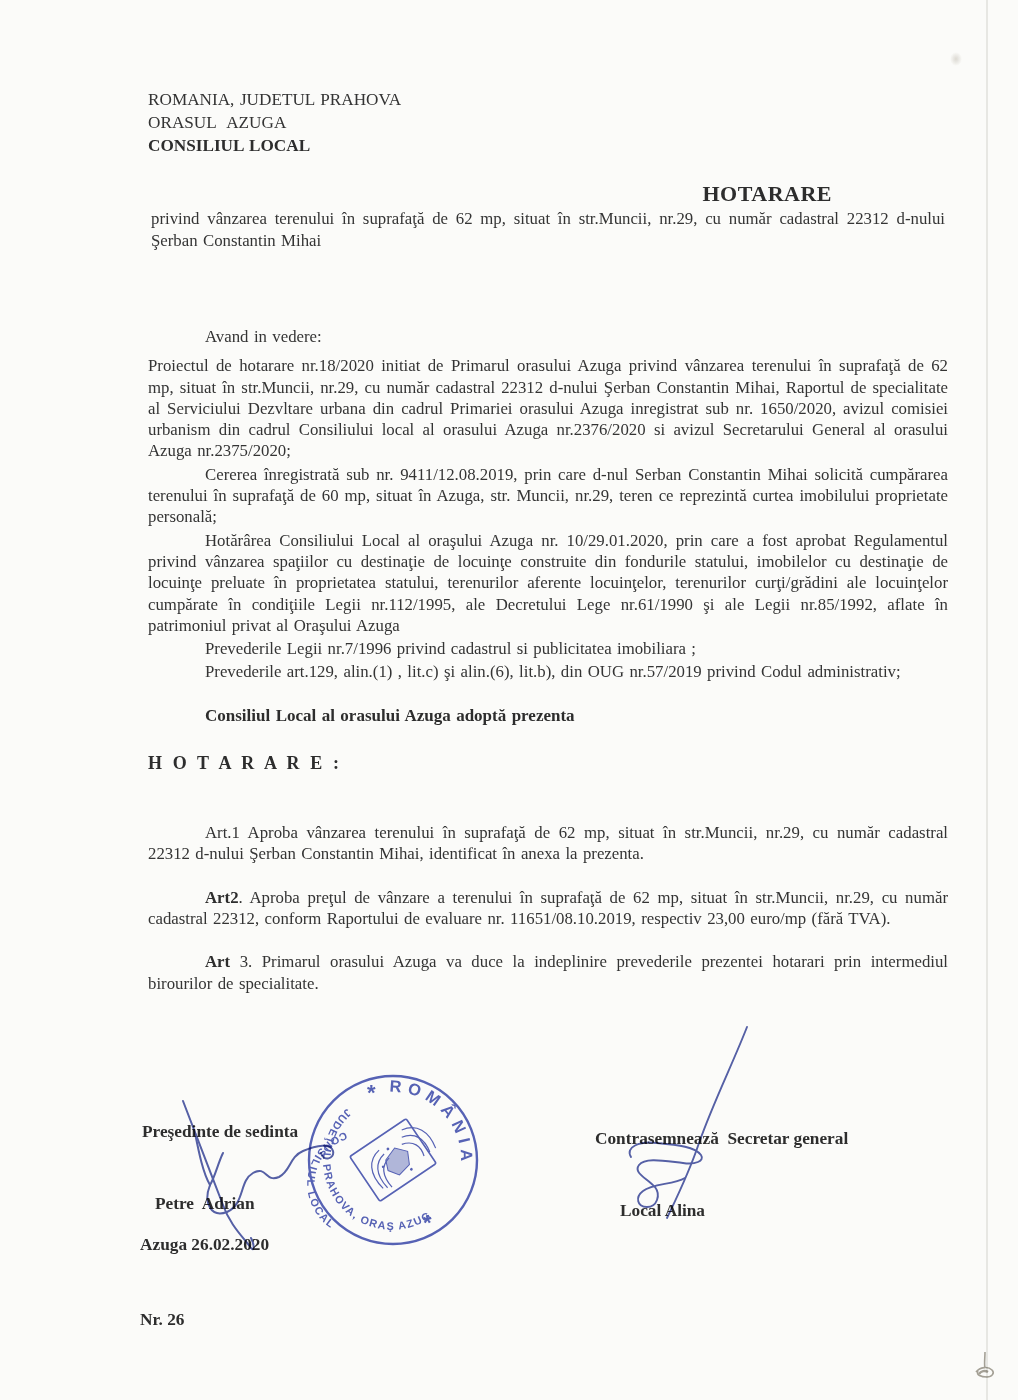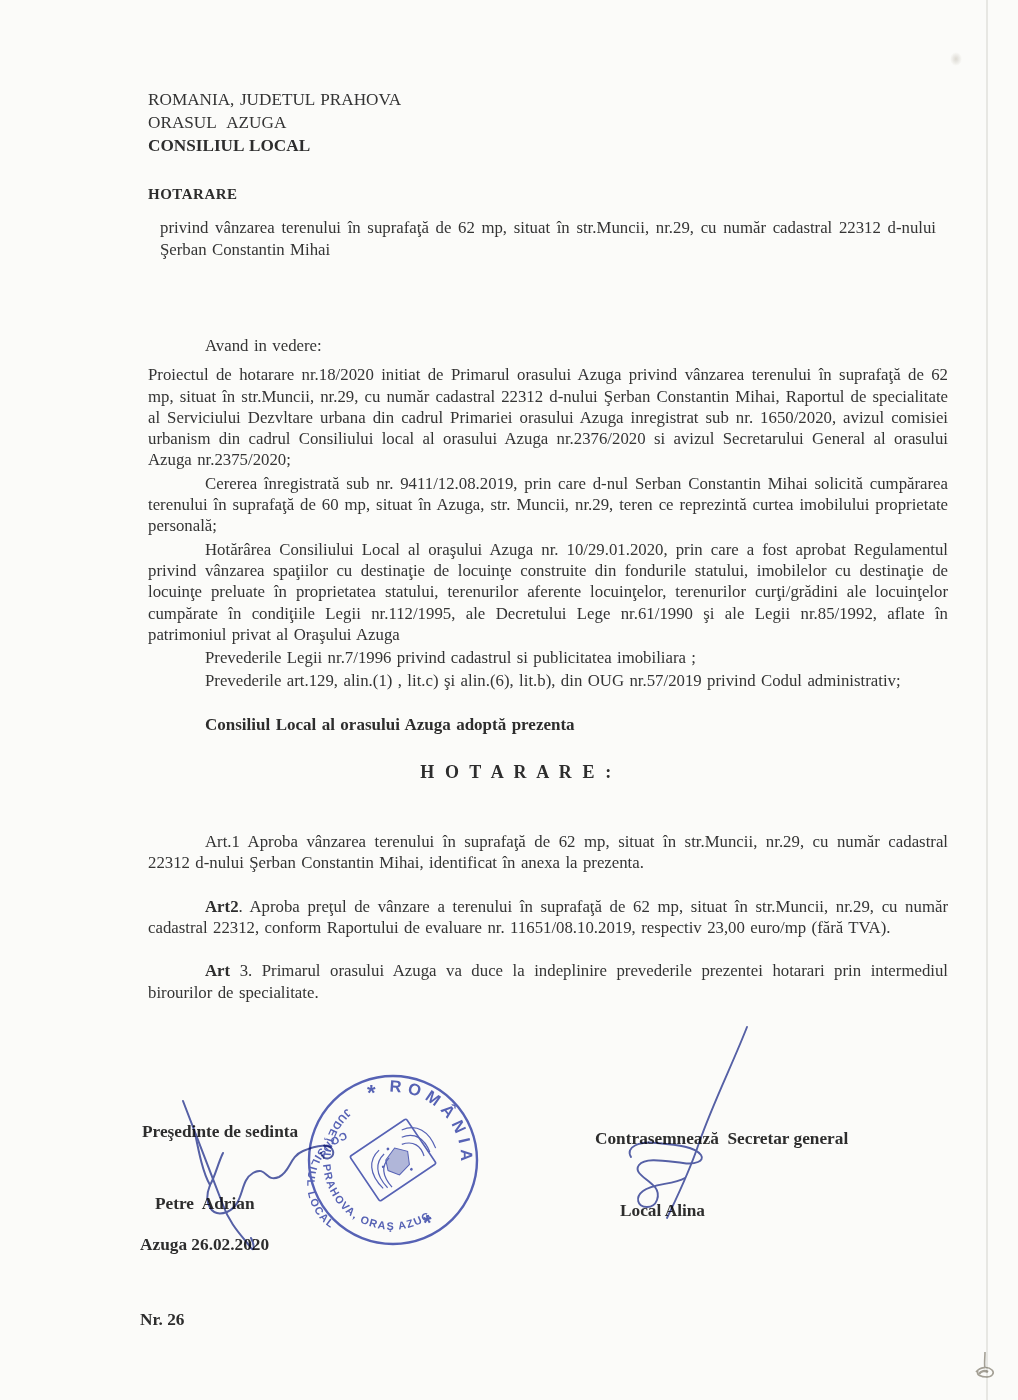--- a/index.html
+++ b/index.html
@@ -14,30 +14,30 @@
   .page{position:absolute;inset:0;}
   .content{
     position:absolute;left:148px;top:88px;width:800px;
     font-size:16.8px;line-height:21.3px;
     text-align:justify;word-spacing:1.2px;
   }
   .hdr{line-height:23px;font-size:17.2px;text-align:left;}
   .b{font-weight:bold;color:#2d2d2d;}
   .ws{white-space:pre-wrap;}
   .title{
-    text-align:left;margin:26px 116px 0 0;
-    font-size:15px;letter-spacing:0.5px;line-height:22px;
+    text-align:right;margin:26px 116px 0 0;
+    font-size:22px;letter-spacing:0.5px;line-height:22px;
   }
-  .intro{margin:12px;line-height:22px;}
+  .intro{margin:3px;line-height:22px;}
   .avand{margin:74px 0 8px 0;text-indent:57px;text-align:left;}
   .para{margin:2px 0 0 0;}
   .ind{text-indent:57px;}
   .adopt{margin:22px 0 13px 0;text-indent:57px;text-align:left;font-size:17px;}
   .title2{
-    text-align:center;margin:26px 62px 0 0;
+    text-align:left;margin:26px 62px 0 0;
     font-size:18px;letter-spacing:2.5px;line-height:22px;
   }
   .art{margin:22px 0 0 0;text-indent:57px;}
   .art1{margin-top:48px;}
   
   .abs{position:absolute;}
   .sigtext{font-size:17.3px;font-weight:bold;color:#2d2d2d;line-height:24px;white-space:pre-wrap;}
   .penink{mix-blend-mode:multiply;}
   .stamp{mix-blend-mode:multiply;opacity:.93;}
   .scanline{position:absolute;left:986px;top:0;width:1.5px;height:1400px;background:#e7e7e3;}

